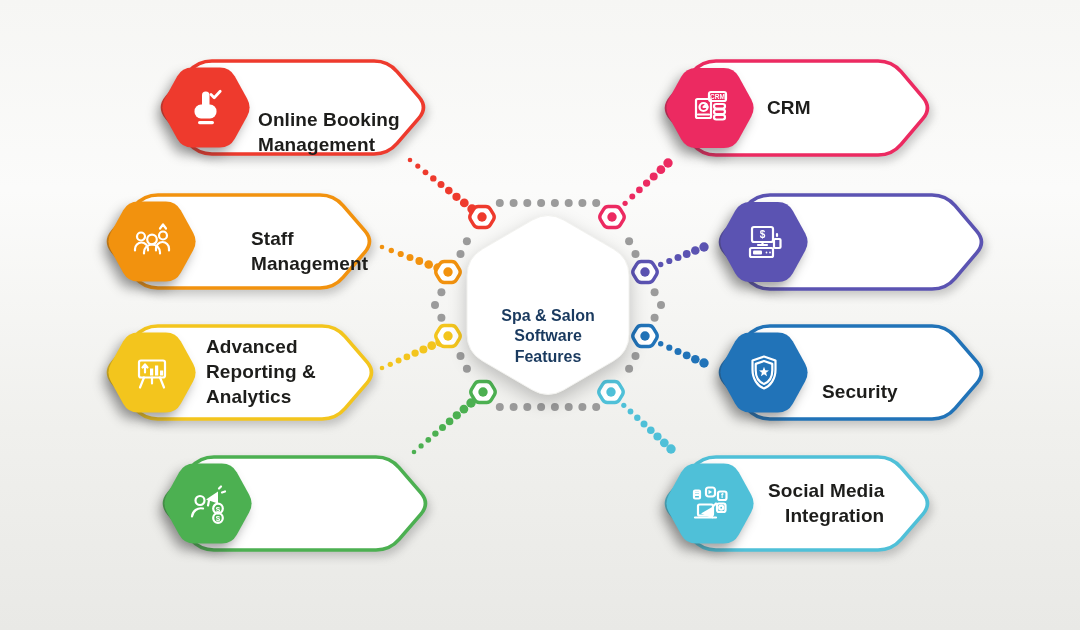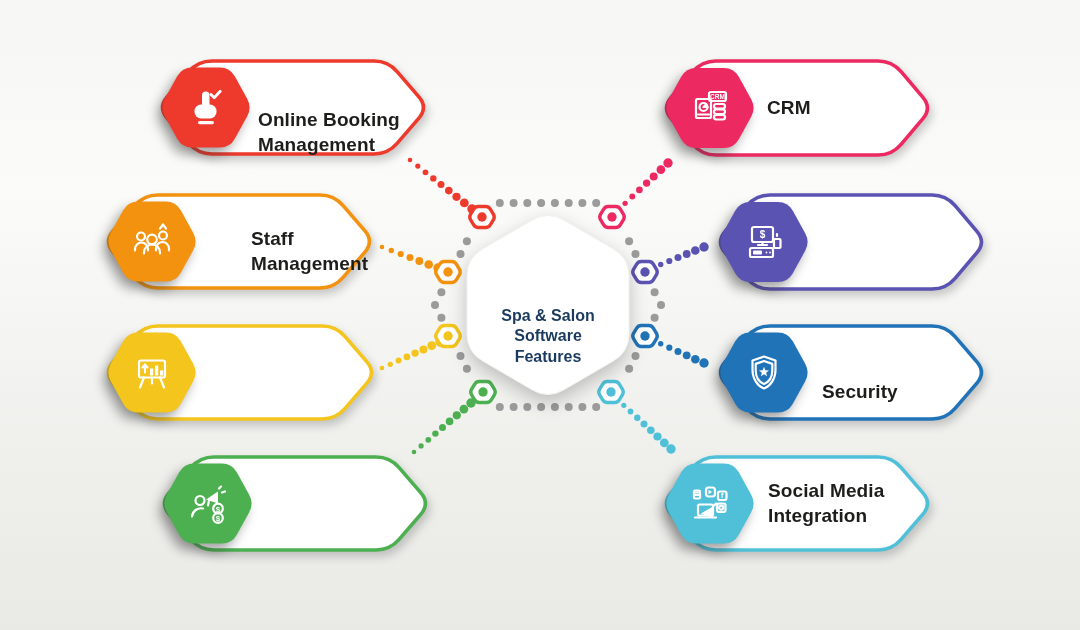--- a/index.html
+++ b/index.html
@@ -306,17 +306,20 @@
       </svg></div>
 
   <div class="title" style="color: rgb(26, 58, 95);">Spa &amp; Salon
 Software
 Features</div>
 
   <div class="label label-0" style="color: rgb(29, 29, 27);">Online Booking
 Management</div>
   <div class="label label-1" style="color: rgb(29, 29, 27);">Staff
 Management</div>
+  <div class="label label-2" style="color: rgb(29, 29, 27);">Advanced
+Reporting &amp;
+Analytics</div>
   <div class="label label-4" style="color: rgb(29, 29, 27);">CRM</div>
   <div class="label label-6" style="color: rgb(29, 29, 27); margin-top: 20px;">Security</div>
-  <div class="label label-7" style="color: rgb(29, 29, 27);">Social Media
+  <div class="label label-7" style="color: rgb(29, 29, 27); text-align: right;">Social Media
 Integration</div>
 </div>
 
 </body></html>

